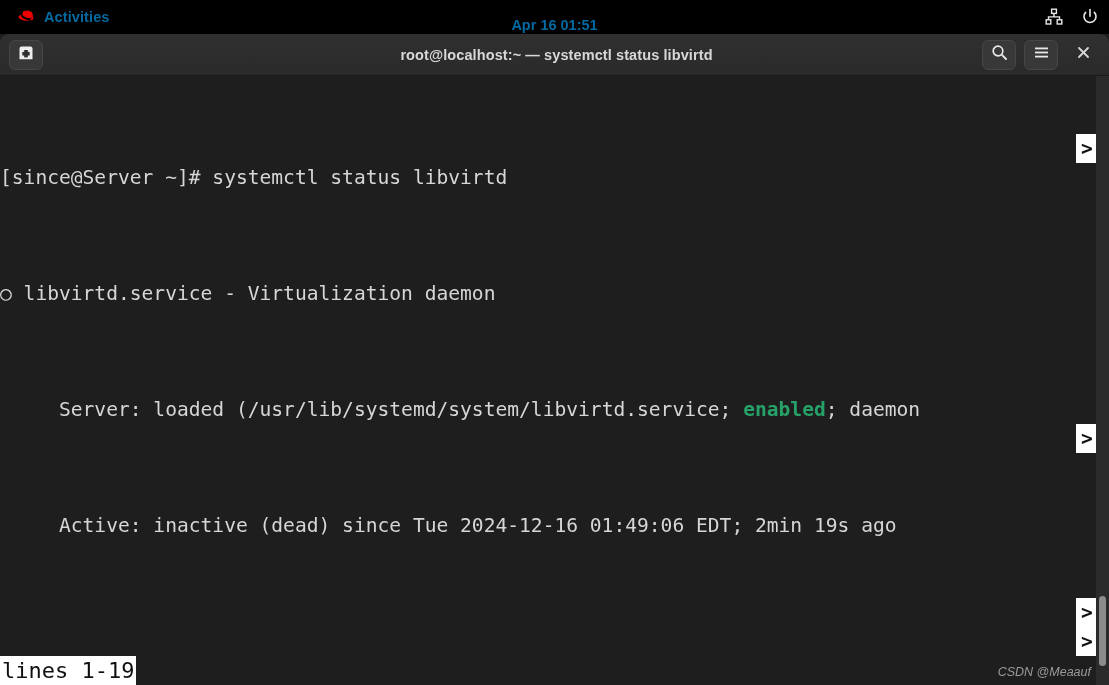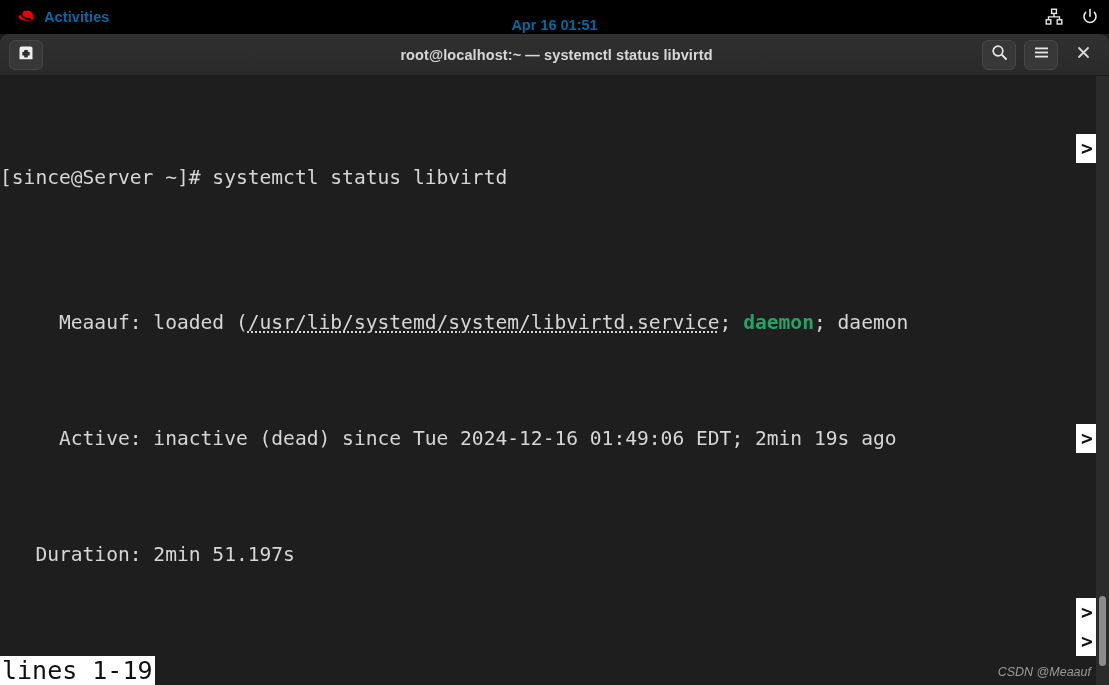--- a/index.html
+++ b/index.html
@@ -72,31 +72,31 @@
   }
   #termtext {
     position:absolute; top:0; left:0;
     font-family:"DejaVu Sans Mono","Liberation Mono",monospace;
     font-size:19.6px; line-height:29px; color:#d6d6d6;
     white-space:pre;
   }
   .ln { height:29px; white-space:pre; }
   .grn { color:#26a269; font-weight:bold; }
   .dot-off { color:#d6d6d6; }
-  .lnk { text-decoration:underline; text-decoration-style:dotted;
+  .lnk { text-decoration-style:dotted;
          text-underline-offset:3px; }
   .trunc {
     position:absolute; background:#ffffff; color:#111; width:22px;
     text-align:center; font-family:"DejaVu Sans Mono","Liberation Mono",monospace;
     font-size:19.6px; line-height:29px; font-weight:bold;
   }
   #status {
     position:absolute; left:0; bottom:0; height:29px;
     font-family:"DejaVu Sans Mono","Liberation Mono",monospace;
-    font-size:25px; line-height:29px;
+    font-size:22px; line-height:29px;
     background:#ffffff; color:#101010; padding:0 2px;
   }
   #scrolltrack {
     position:absolute; right:0; top:0; width:13px; height:609px;
     background:#2b2b2b;
   }
   #scrollthumb {
     position:absolute; right:3px; width:7px; border-radius:4px;
     background:#8c8c8c;
   }
@@ -187,26 +187,26 @@
       </div>
     </div>
   </div>
 
   <div id="term">
 
     <div id="termtext">
 
       <div class="ln"><span>[since@Server ~]# systemctl status libvirtd</span></div>
 
-
-      <div class="ln"><span>     Meaauf: </span><span>loaded (</span><span class="lnk">/usr/lib/systemd/system/libvirtd.service</span><span>; </span><span class="grn">daemon</span><span>; daemon</span></div>
+      <div class="ln"><span class="dot-off">○</span><span> libvirtd.service - Virtualization daemon</span></div>
+
+      <div class="ln"><span>     Server: </span><span>loaded (</span><span class="lnk">/usr/lib/systemd/system/libvirtd.service</span><span>; </span><span class="grn">enabled</span><span>; daemon</span></div>
 
       <div class="ln"><span>     Active: inactive (dead) since Tue 2024-12-16 01:49:06 EDT; 2min 19s ago</span></div>
 
-      <div class="ln"><span>   Duration: 2min 51.197s</span></div>
 
       
 
       
 
       
 
       
 
       

